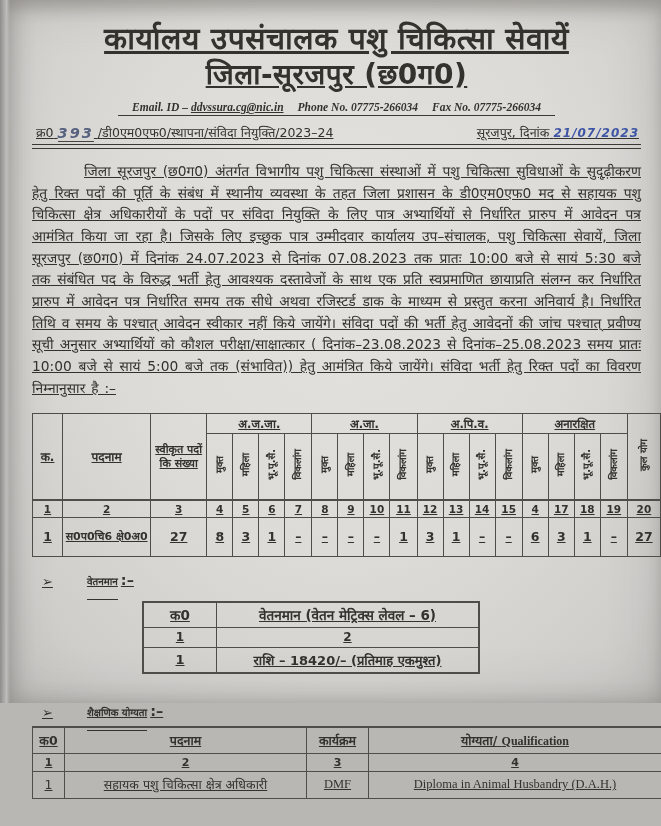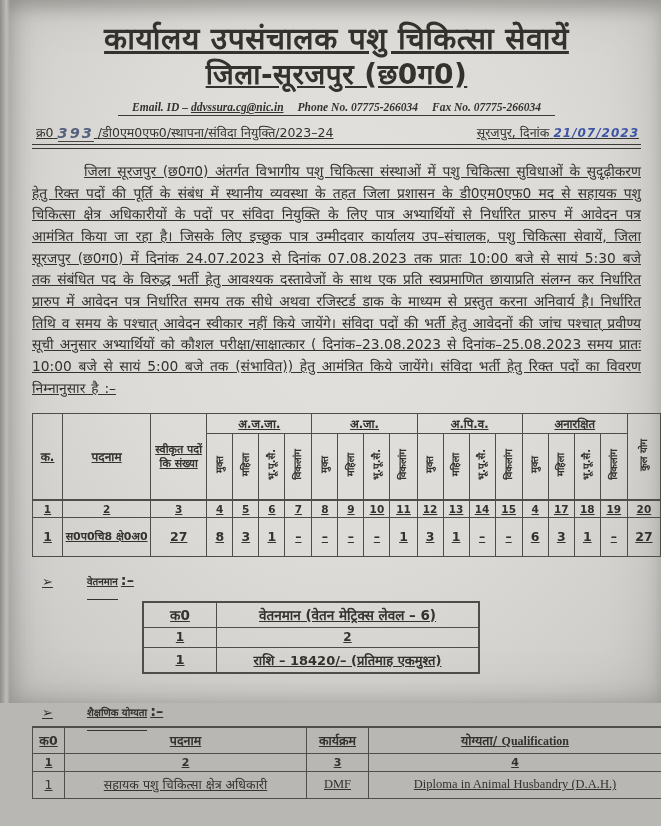--- a/index.html
+++ b/index.html
@@ -176,21 +176,21 @@
           <td>4</td>
           <td>17</td>
           <td>18</td>
           <td>19</td>
           <td>20</td>
         </tr>
       </thead>
       <tbody>
         <tr class="datarow">
           <td>1</td>
-          <td class="post">स0प0चि8 क्षे0अ0</td>
+          <td class="post">स0प0चि6 क्षे0अ0</td>
           <td>27</td>
           <td>8</td>
           <td>3</td>
           <td>1</td>
           <td>–</td>
           <td>–</td>
           <td>–</td>
           <td>–</td>
           <td>1</td>
           <td>3</td>

